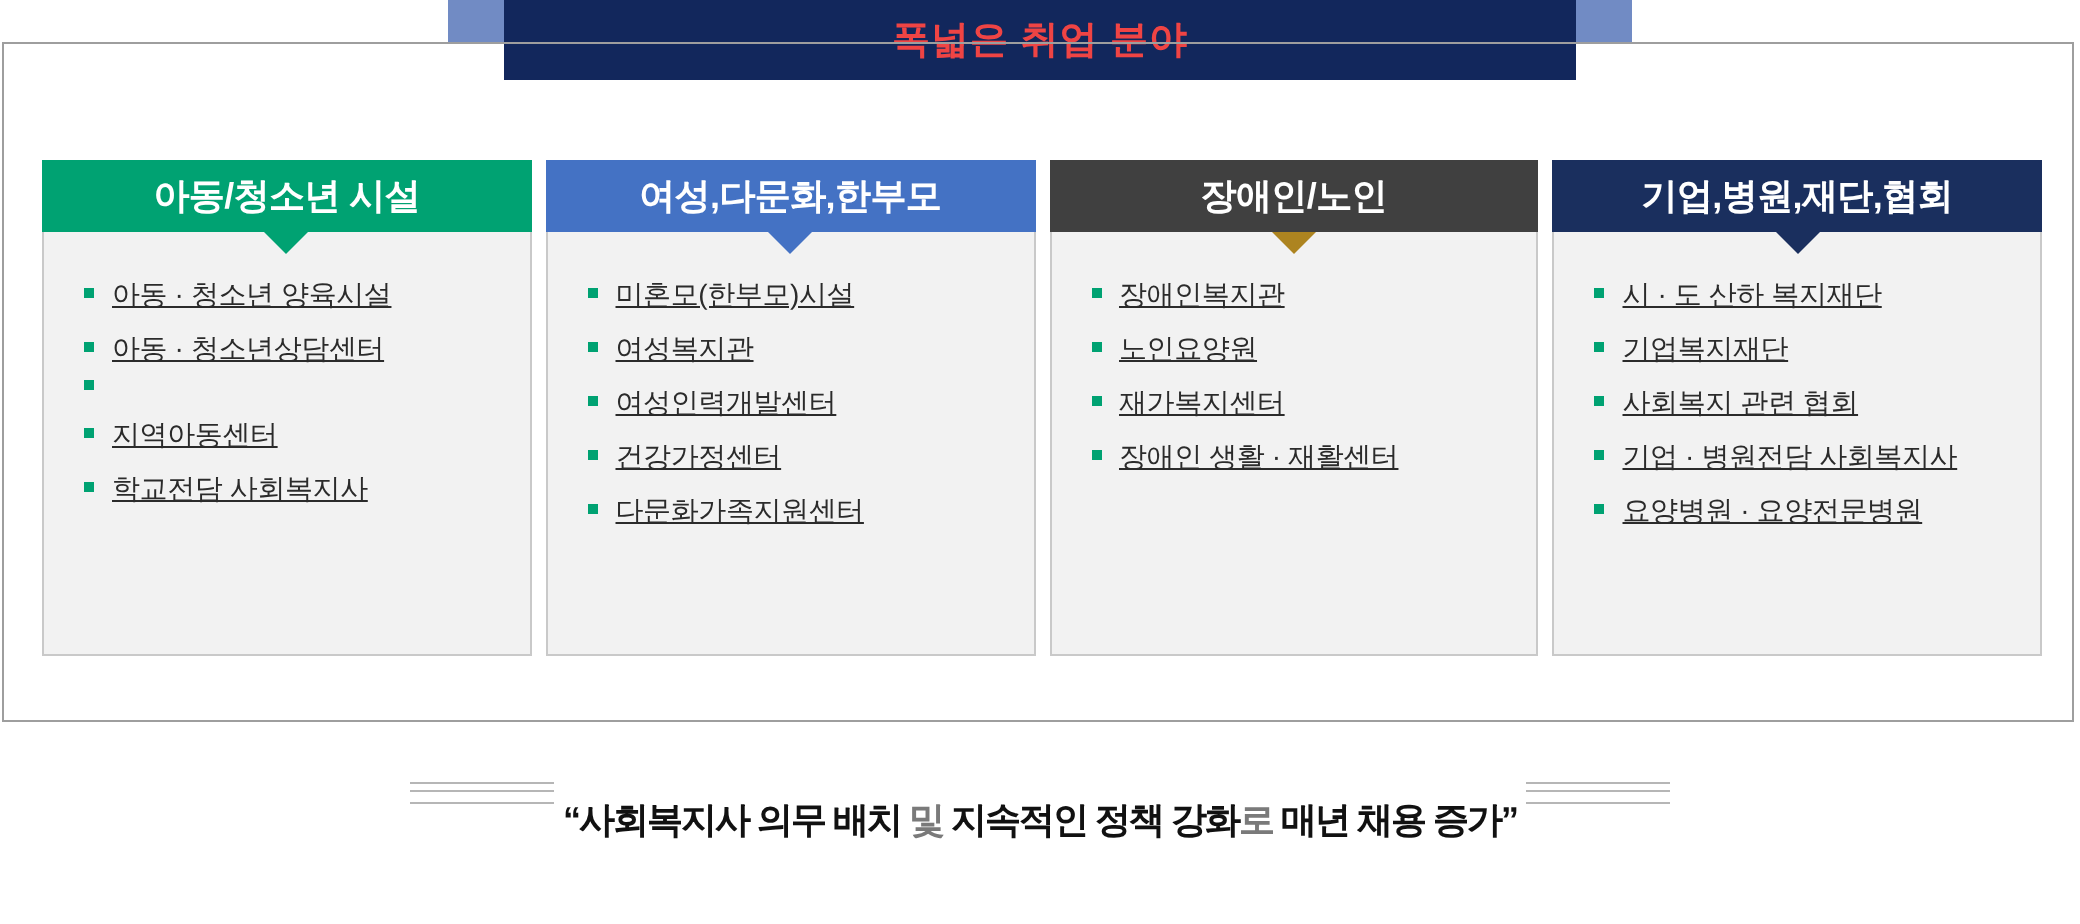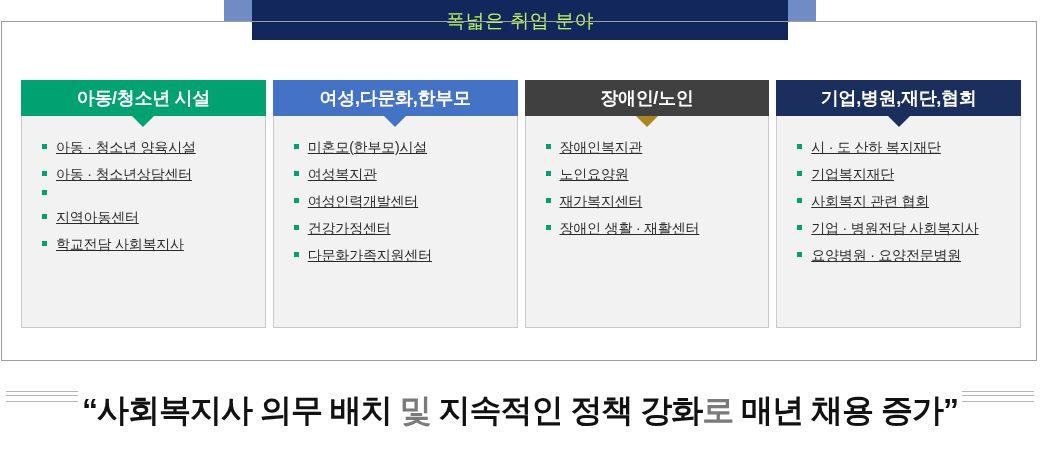--- a/index.html
+++ b/index.html
@@ -36,23 +36,23 @@
     left: 252px;
     top: 0;
     width: 536px;
     height: 40px;
     background: #12275C;
     display: flex;
     align-items: center;
     justify-content: center;
   }
   .banner-title {
-    color: #bef264;
+    color: #ef4444;
     font-size: 19px;
-    font-weight: normal;
+    font-weight: bold;
     letter-spacing: 0.5px;
     line-height: 1;
     text-align: right;
   }
 
   
   .outer-frame {
     position: absolute;
     left: 1px;
     top: 21px;
@@ -155,21 +155,21 @@
     position: relative;
   }
   .rule::after {
     content: "";
     position: absolute;
     left: 0; right: 0;
     top: 3px;
     border-top: 1px solid #b6b6b6;
   }
   .quote-text {
-    font-size: 32px;
+    font-size: 18px;
     font-weight: bold;
     color: #111111;
     white-space: nowrap;
     letter-spacing: -1px;
     padding: 0 4px;
     line-height: 1;
     margin-top: 28px;
   }
   .quote-text .light {
     color: #7a7a7a;

